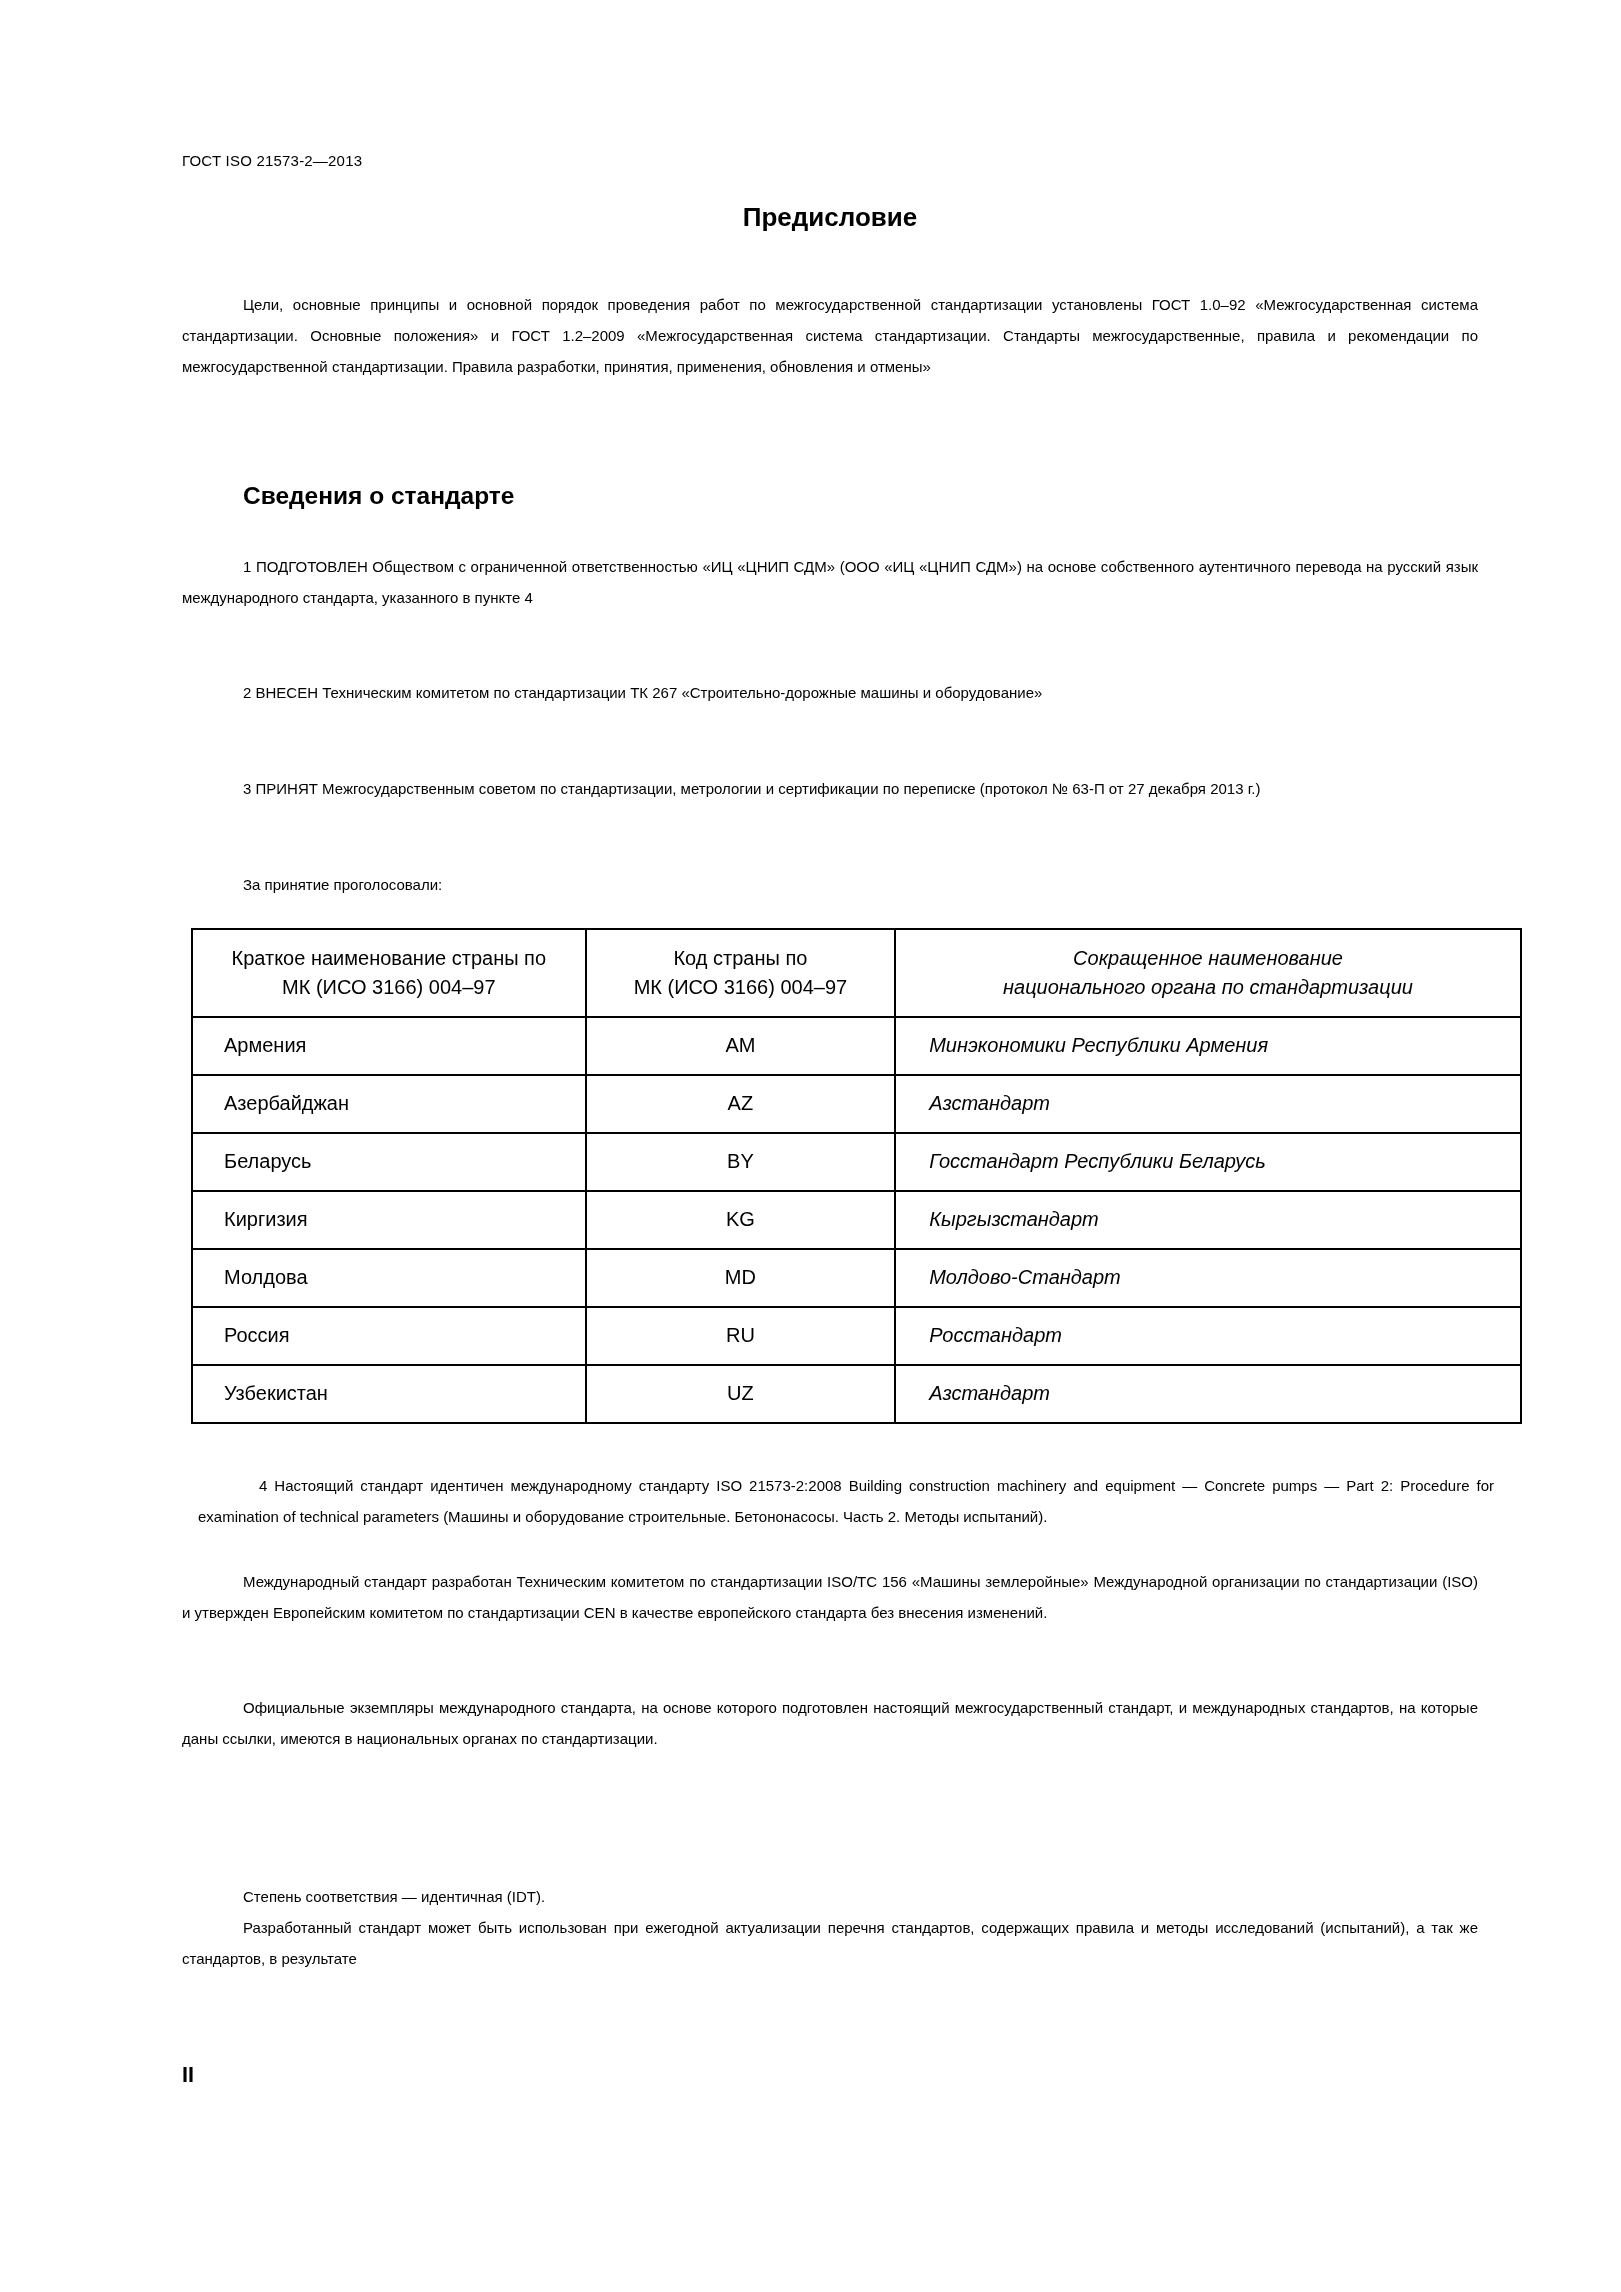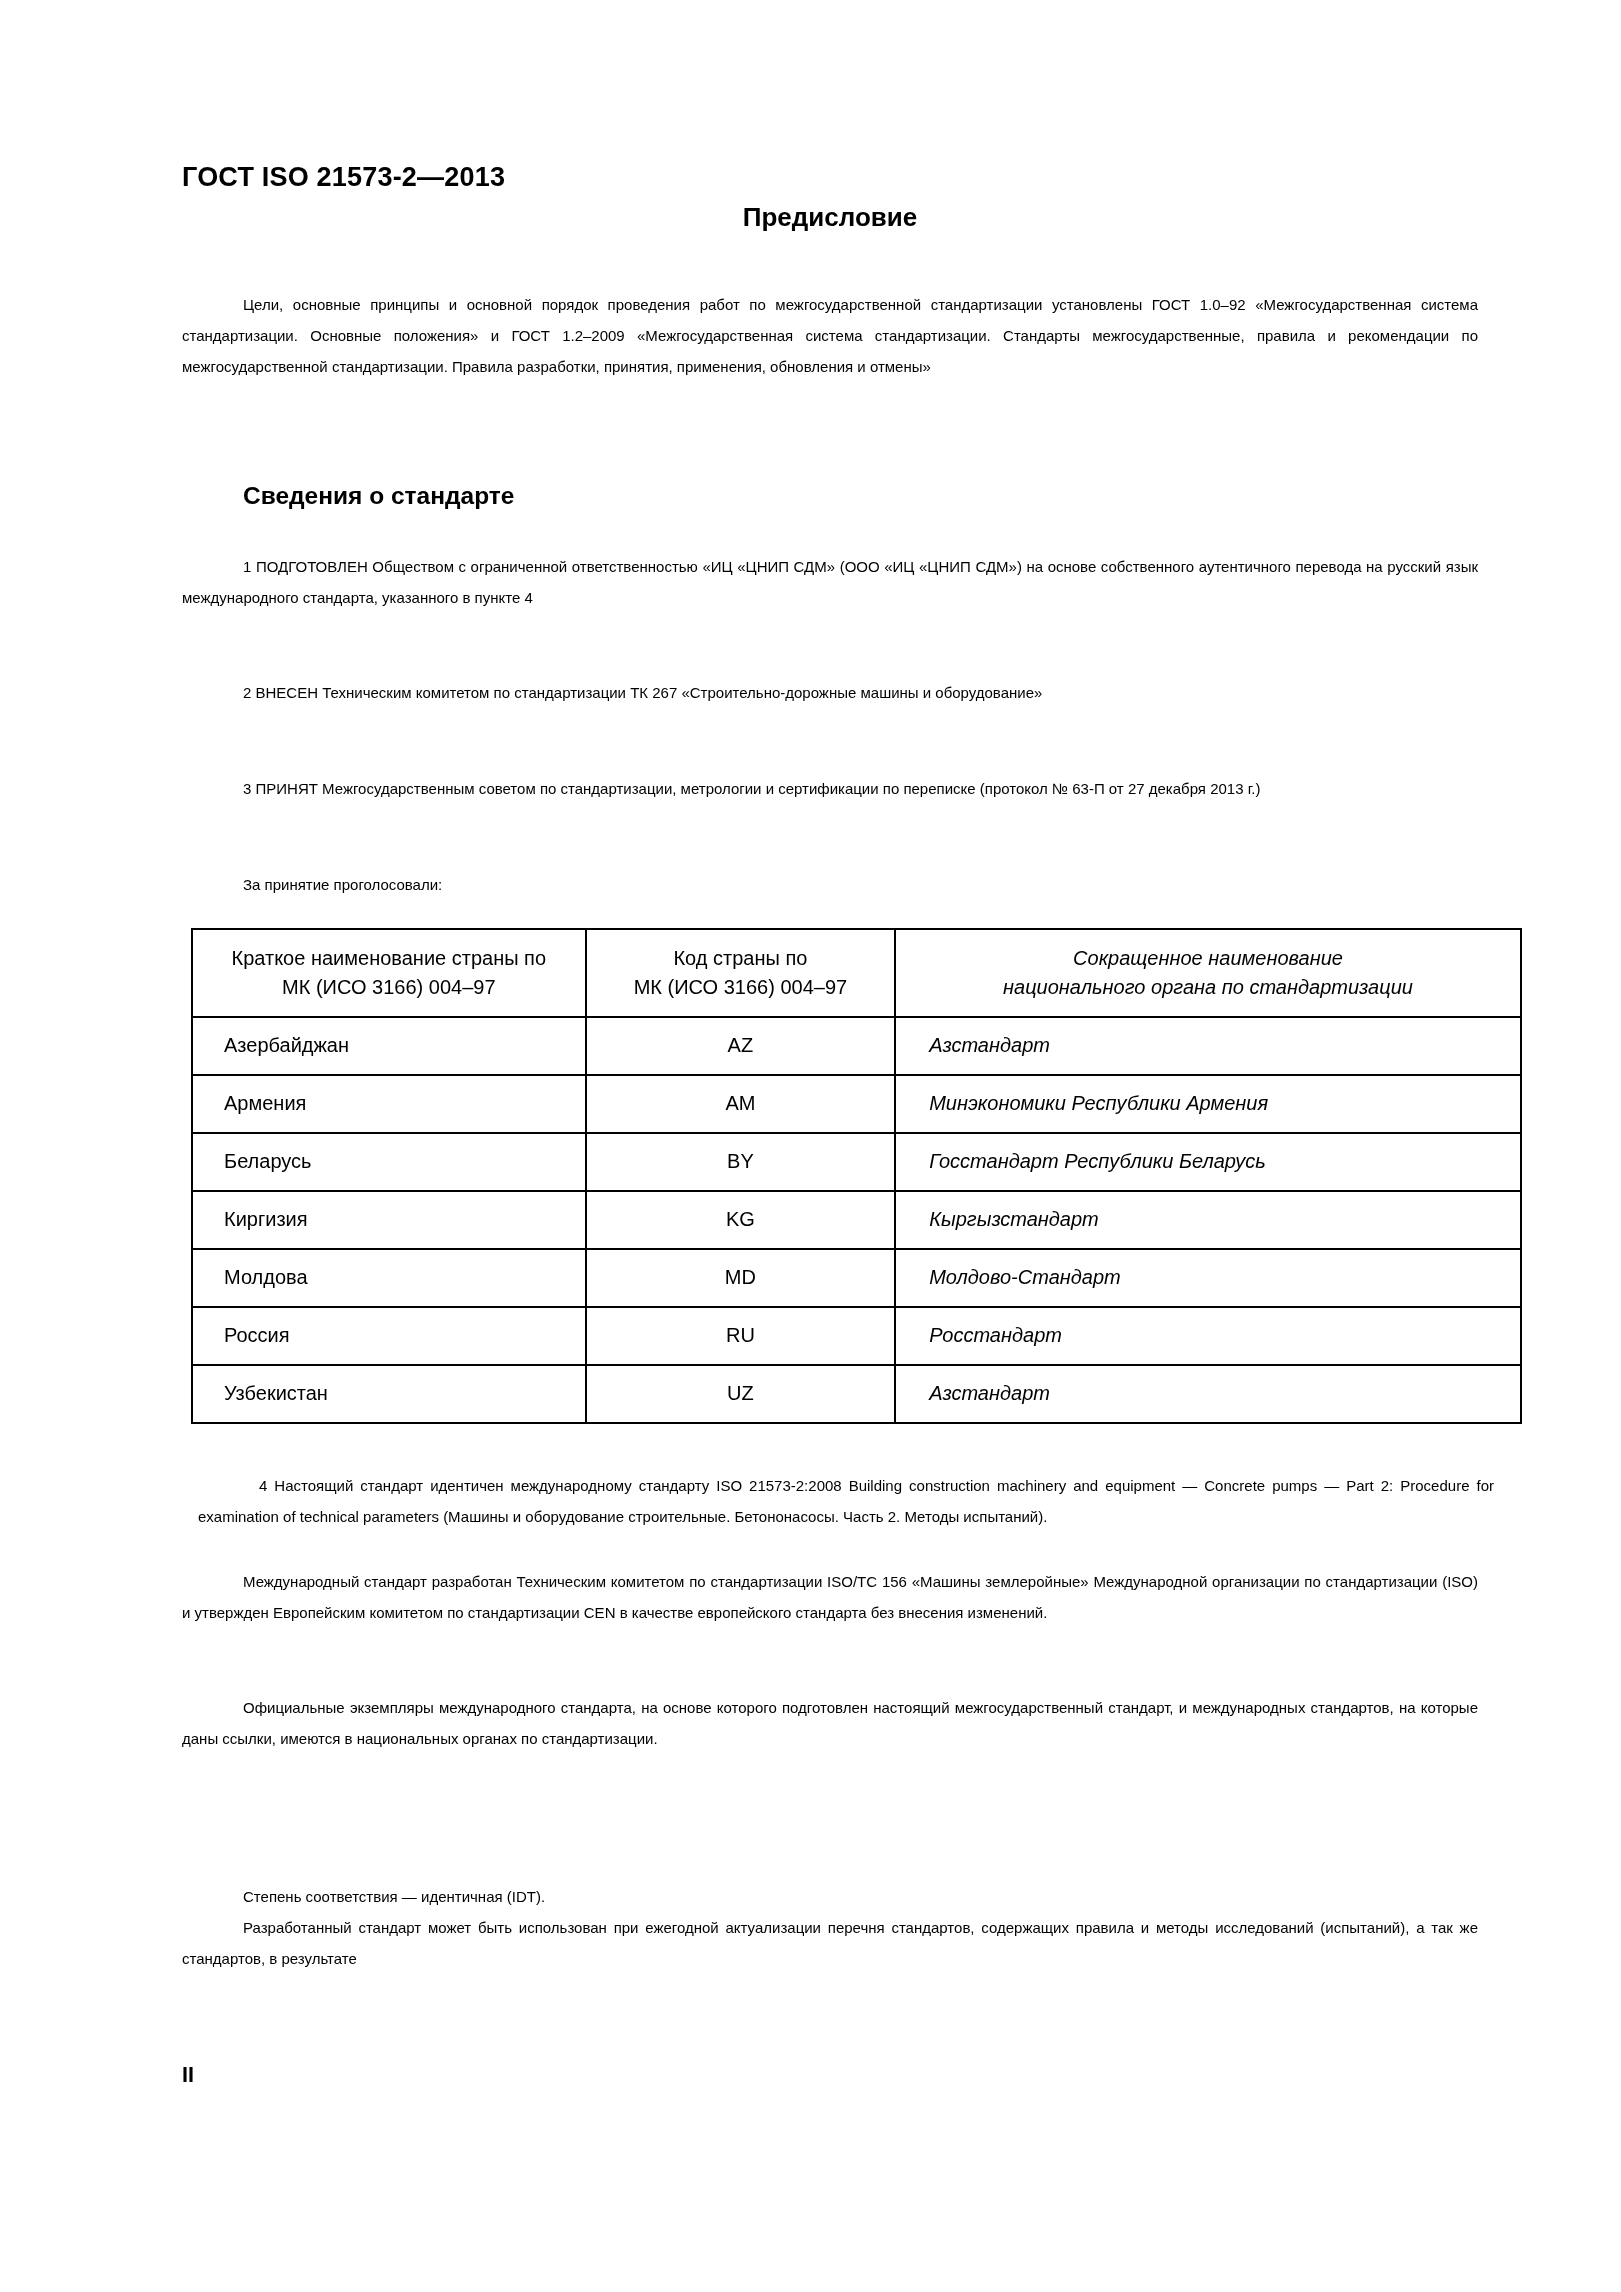--- a/index.html
+++ b/index.html
@@ -21,23 +21,23 @@
     width: 1621px;
     height: 2293px;
     box-sizing: border-box;
     padding: 0;
   }
 
   
   .doc-header {
     position: absolute;
     left: 182px;
-    top: 162px;
-    font-size: 27px;
-    font-weight: bold;
+    top: 152px;
+    font-size: 15px;
+    font-weight: normal;
     letter-spacing: 0.2px;
     white-space: nowrap;
   }
 
   
   .title-centered {
     text-align: center;
     font-size: 26px;
     font-weight: bold;
     margin: 0;
@@ -155,30 +155,30 @@
           <span class="hdr-line">Код страны по</span>
           <span class="hdr-line">МК (ИСО 3166) 004–97</span>
         </td>
         <td class="c3">
           <span class="hdr-line">Сокращенное наименование</span>
           <span class="hdr-line">национального органа по стандартизации</span>
         </td>
       </tr>
 
       <tr class="data">
+        <td class="c1">Армения</td>
+        <td class="c2">AM</td>
+        <td class="c3">Минэкономики Республики Армения</td>
+      </tr>
+      <tr class="data">
         <td class="c1">Азербайджан</td>
         <td class="c2">AZ</td>
         <td class="c3">Азстандарт</td>
       </tr>
       <tr class="data">
-        <td class="c1">Армения</td>
-        <td class="c2">AM</td>
-        <td class="c3">Минэкономики Республики Армения</td>
-      </tr>
-      <tr class="data">
         <td class="c1">Беларусь</td>
         <td class="c2">BY</td>
         <td class="c3">Госстандарт Республики Беларусь</td>
       </tr>
       <tr class="data">
         <td class="c1">Киргизия</td>
         <td class="c2">KG</td>
         <td class="c3">Кыргызстандарт</td>
       </tr>
       <tr class="data">

